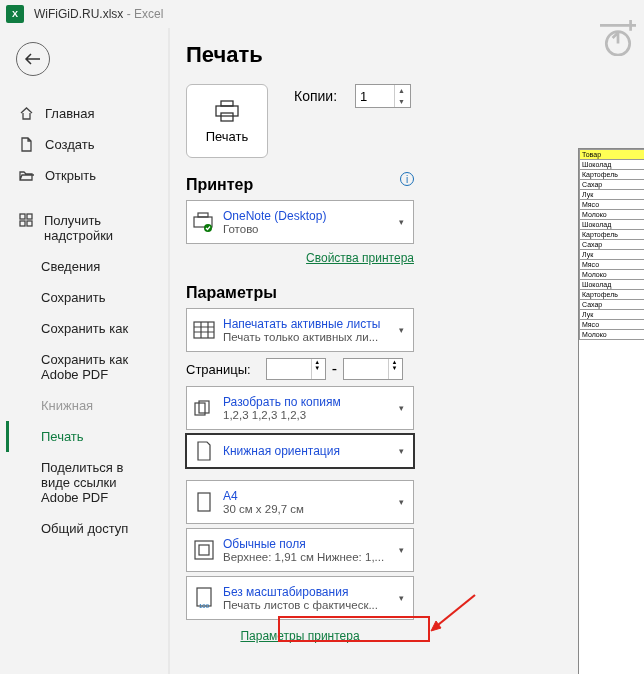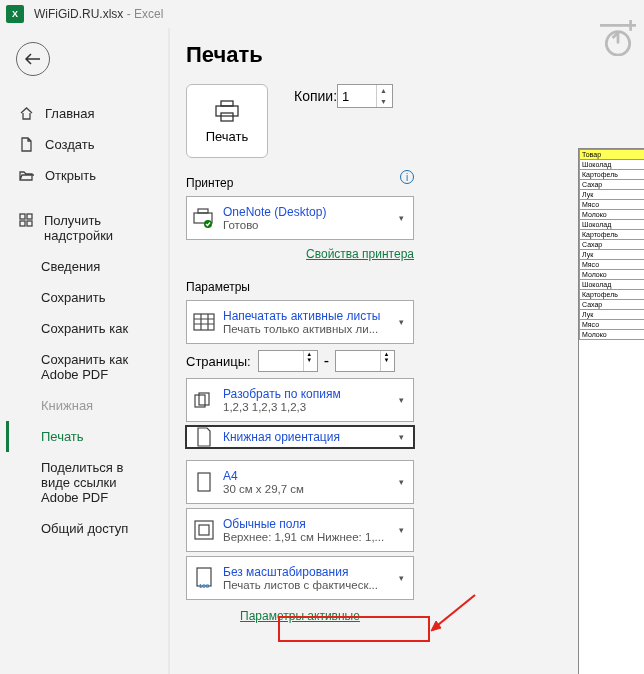--- a/index.html
+++ b/index.html
@@ -21,42 +21,42 @@
   .side-item .icn{width:16px;display:flex;margin-right:10px}
   .side-item .icn svg{stroke:#444;fill:none;stroke-width:1.3}
   .side-spacer{height:14px}
   .main{flex:1;padding:8px 12px 10px 16px;overflow:hidden;position:relative}
   .h1{font-size:22px;font-weight:600;margin:6px 0 16px}
   .row{display:flex;align-items:flex-start}
   .print-btn{width:82px;height:74px;border:1px solid #bbb;border-radius:6px;display:flex;flex-direction:column;align-items:center;justify-content:center;cursor:pointer;background:#fff}
   .print-btn svg{stroke:#333;fill:none;stroke-width:1.3}
   .print-btn span{font-size:13px;margin-top:6px}
   .copies{display:flex;align-items:center;margin-left:26px}
-  .copies .lbl{font-size:14px;margin-right:0}
+  .copies .lbl{font-size:14px;margin-right:18px}
   .spinner{width:56px;height:24px;border:1px solid #999;display:flex;align-items:center;background:#fff;position:relative}
   .spinner input{border:none;width:38px;padding:2px 4px;font-size:13px;outline:none}
   .spinner .arrows{width:14px;display:flex;flex-direction:column;border-left:1px solid #ccc}
   .spinner .arrows div{height:11px;display:flex;align-items:center;justify-content:center;font-size:7px;color:#555;cursor:pointer}
-  .section-h{font-size:12px;font-weight:400;margin:18px 0 6px}
+  .section-h{font-size:16px;font-weight:700;margin:18px 0 6px}
   .info-icon{width:14px;height:14px;border:1.4px solid #1a6fb8;border-radius:50%;color:#1a6fb8;font-size:10px;display:inline-flex;align-items:center;justify-content:center;margin-left:auto;cursor:pointer}
   .sec-row{display:flex;align-items:center;width:228px}
   .dd{width:228px;border:1px solid #aaa;background:#fff;display:flex;align-items:center;padding:3px 4px;cursor:pointer;margin-bottom:4px}
   .dd.wide{height:44px}
-  .dd.tight{height:22px}
+  .dd.tight{height:34px}
   .dd .dd-icn{width:26px;display:flex;align-items:center;justify-content:center;margin-right:6px}
   .dd .dd-icn svg{stroke:#444;fill:none;stroke-width:1.2}
   .dd .dd-body{flex:1;min-width:0}
   .dd .dd-t{font-size:12px;color:#1d4ed8;white-space:nowrap;overflow:hidden;text-overflow:ellipsis}
   .dd .dd-s{font-size:11.5px;color:#555;white-space:nowrap;overflow:hidden;text-overflow:ellipsis}
   .dd .chev{width:10px;color:#555;font-size:9px}
   .dd.focused{outline:2px solid #333;outline-offset:-1px}
   .link{font-size:12px;color:#107c41;text-decoration:underline;display:inline-block;cursor:pointer}
   .link-row{width:228px;text-align:right;margin:2px 0 8px}
   .pages-row{display:flex;align-items:center;width:228px;margin:6px 0}
-  .pages-row .lbl{font-size:13px;margin-right:7px}
+  .pages-row .lbl{font-size:13px;margin-right:15px}
   .pages-row .pg-in{width:60px;height:22px;border:1px solid #999;background:#fff;display:flex}
   .pages-row .pg-in input{border:none;width:44px;font-size:12px;padding:0 3px;outline:none}
   .pages-row .sep{margin:0 6px}
   .param-link-wrap{width:228px;text-align:center;position:relative;margin-top:6px}
   .red-box{position:absolute;border:2px solid #e2231a;pointer-events:none;left:278px;top:616px;width:152px;height:26px}
   .red-arrow{position:absolute;left:427px;top:593px;pointer-events:none}
   .red-arrow svg{stroke:#e2231a;fill:#e2231a}
   .preview{position:absolute;right:-2px;top:120px;width:68px;height:540px;border-left:1px solid #888;border-top:1px solid #888;background:#fff}
   .preview table{width:100%;border-collapse:collapse;font-size:7px}
   .preview td{border:1px solid #999;padding:1px 2px;white-space:nowrap}
@@ -289,21 +289,21 @@
             <text x="4" y="21" font-size="6" fill="#1a6fb8" stroke="none">100</text>
           </svg>
         </div>
       <div class="dd-body">
           <div class="dd-t">Без масштабирования</div>
           <div class="dd-s">Печать листов с фактическ...</div>
         </div>
       <div class="chev">▾</div>
     </div>
 
-    <div class="param-link-wrap"><span class="link">Параметры активные</span></div>
+    <div class="param-link-wrap"><span class="link">Параметры принтера</span></div>
 
     <div class="preview">
       <table>
         <tbody>
             <tr class="hdr">
               <td>Товар</td>
             </tr>
         </tbody>
           <tbody id="preview-rows">
             <tr>

